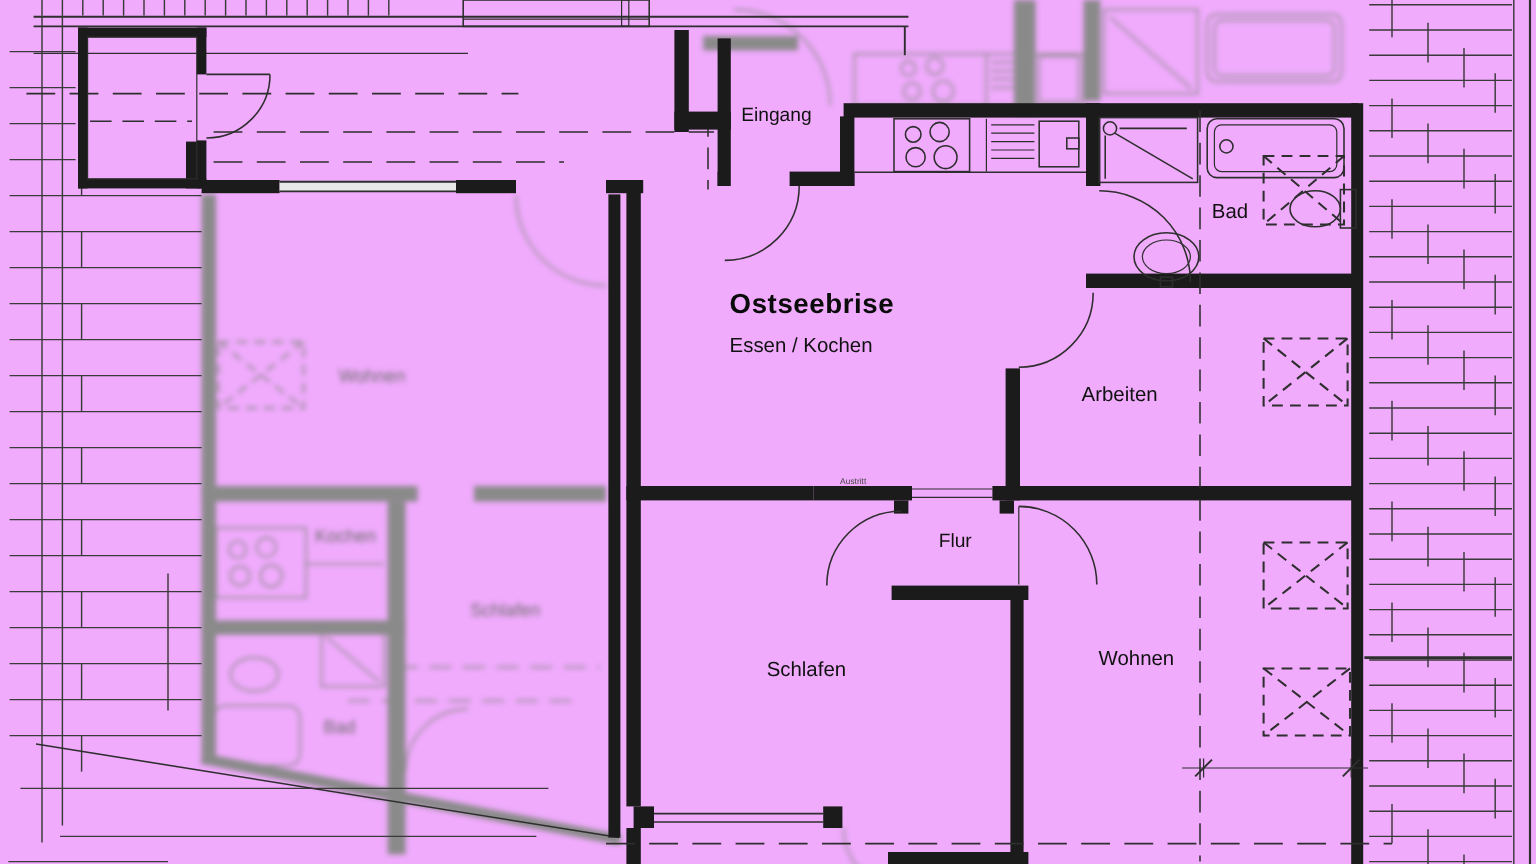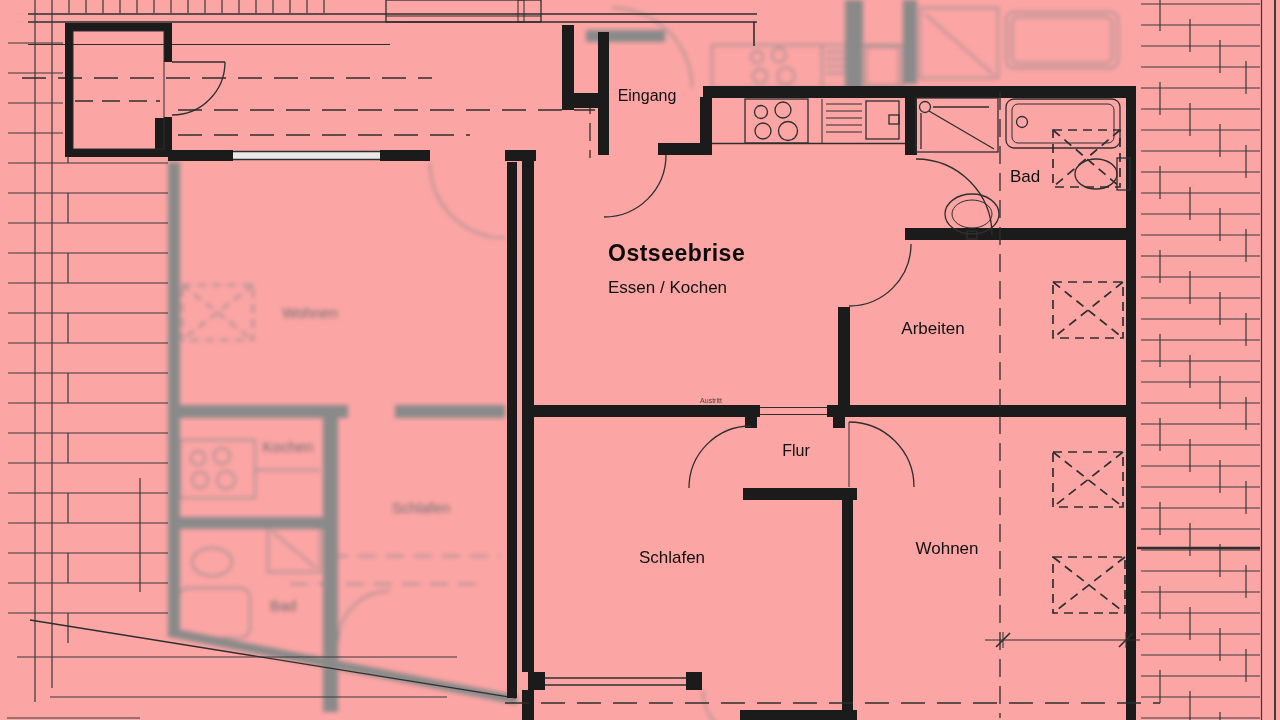--- a/index.html
+++ b/index.html
@@ -21,21 +21,21 @@
   .roomlabel{font-size:17px;fill:#111;}
   .smalllabel{font-size:16px;fill:#111;}
   .title{font-size:23px;font-weight:bold;fill:#0b0b0b;letter-spacing:.5px;}
   .subtitle{font-size:17px;fill:#111;}
   .glabel{font-size:15px;fill:#6f6f6f;}
   .tinylabel{font-size:7px;fill:#444;}
 </style>
 </head>
 <body>
 
-<div id="stage" style="--wall: #1b1b1b; --line: #2e2e2e; --blur: #8a8a8a; background: #fca5a5;">
+<div id="stage" style="--wall: #1b1b1b; --line: #2e2e2e; --blur: #8a8a8a; background: #f0abfc;">
 <svg id="plan" width="1280" height="720" viewBox="0 0 1280 720">
 
   <g class="blurg">
 
     <rect class="gw" x="168" y="162" width="12" height="470"></rect>
     <rect class="gw" x="168" y="405" width="180" height="13"></rect>
     <rect class="gw" x="395" y="405" width="110" height="13"></rect>
     <rect class="gw" x="323" y="418" width="15" height="294"></rect>
     <rect class="gw" x="168" y="517" width="170" height="12"></rect>
     <line x1="168" y1="632" x2="517" y2="700" stroke="#8a8a8a" stroke-width="9"></line>

